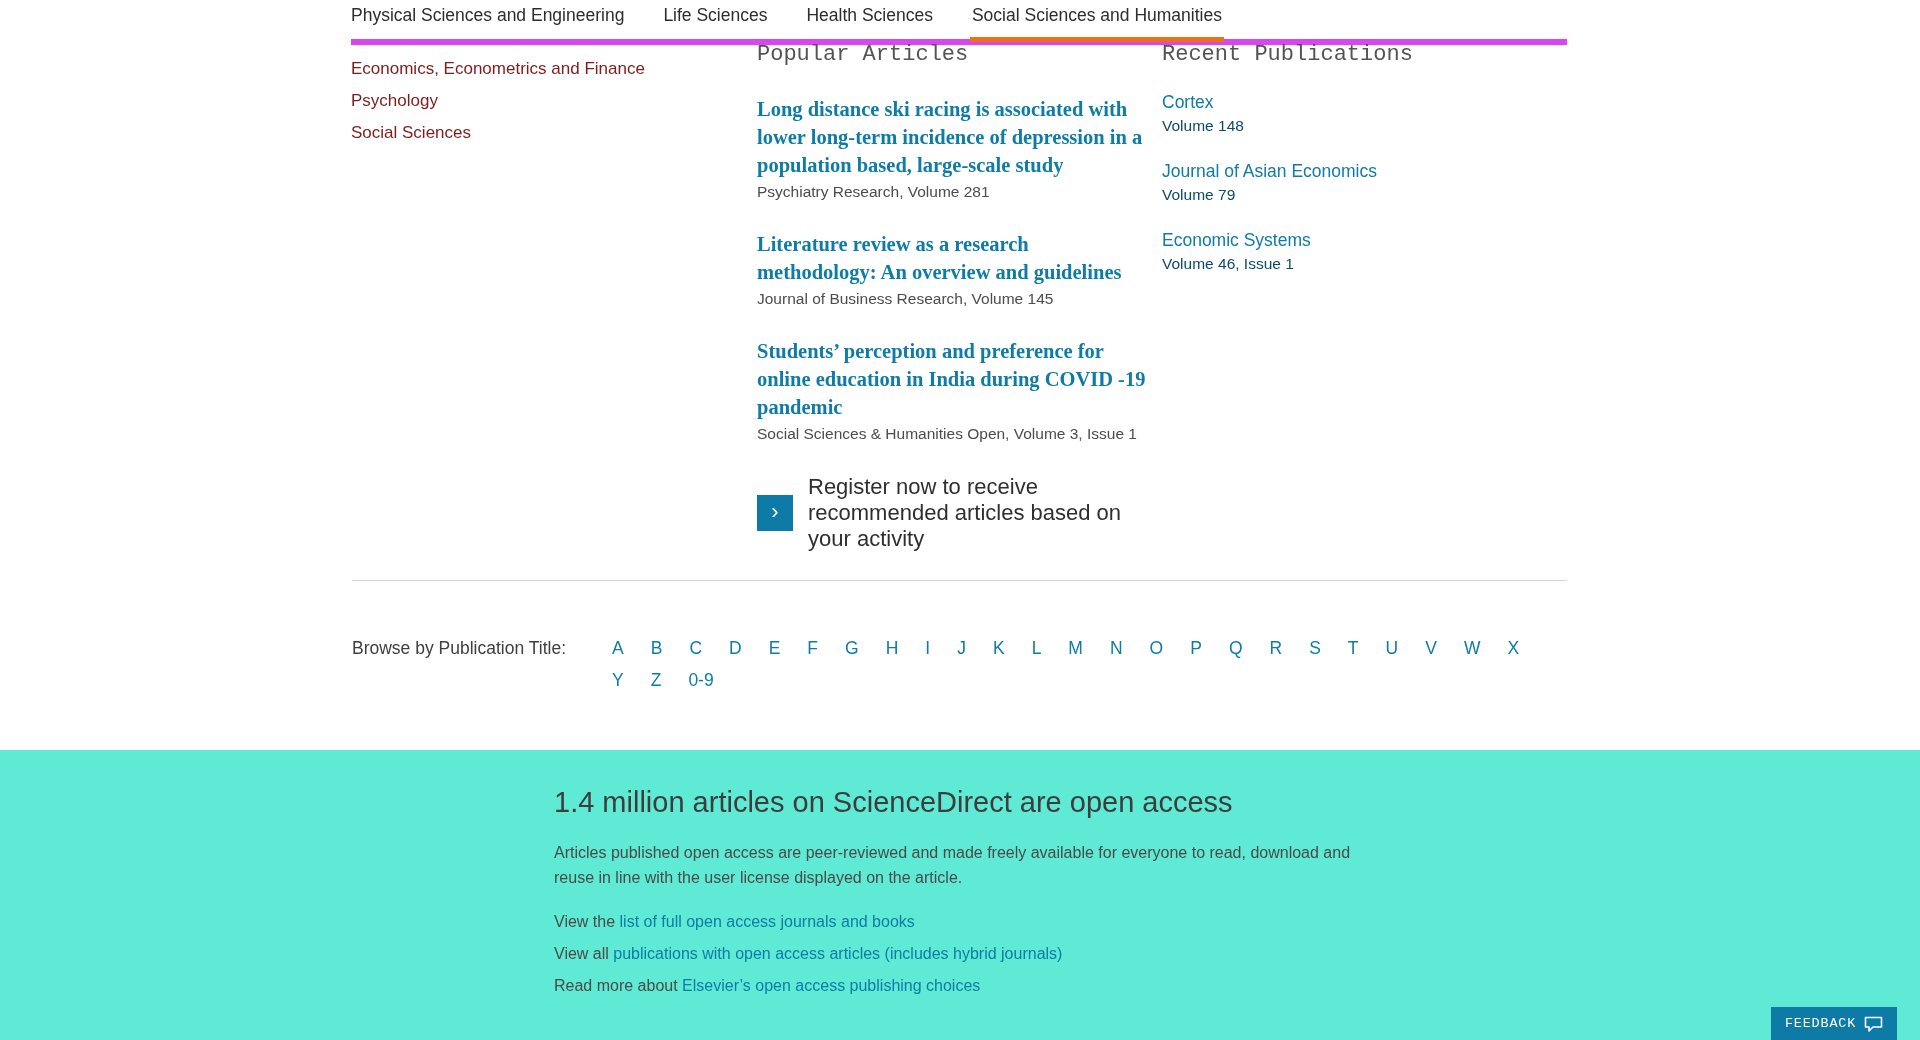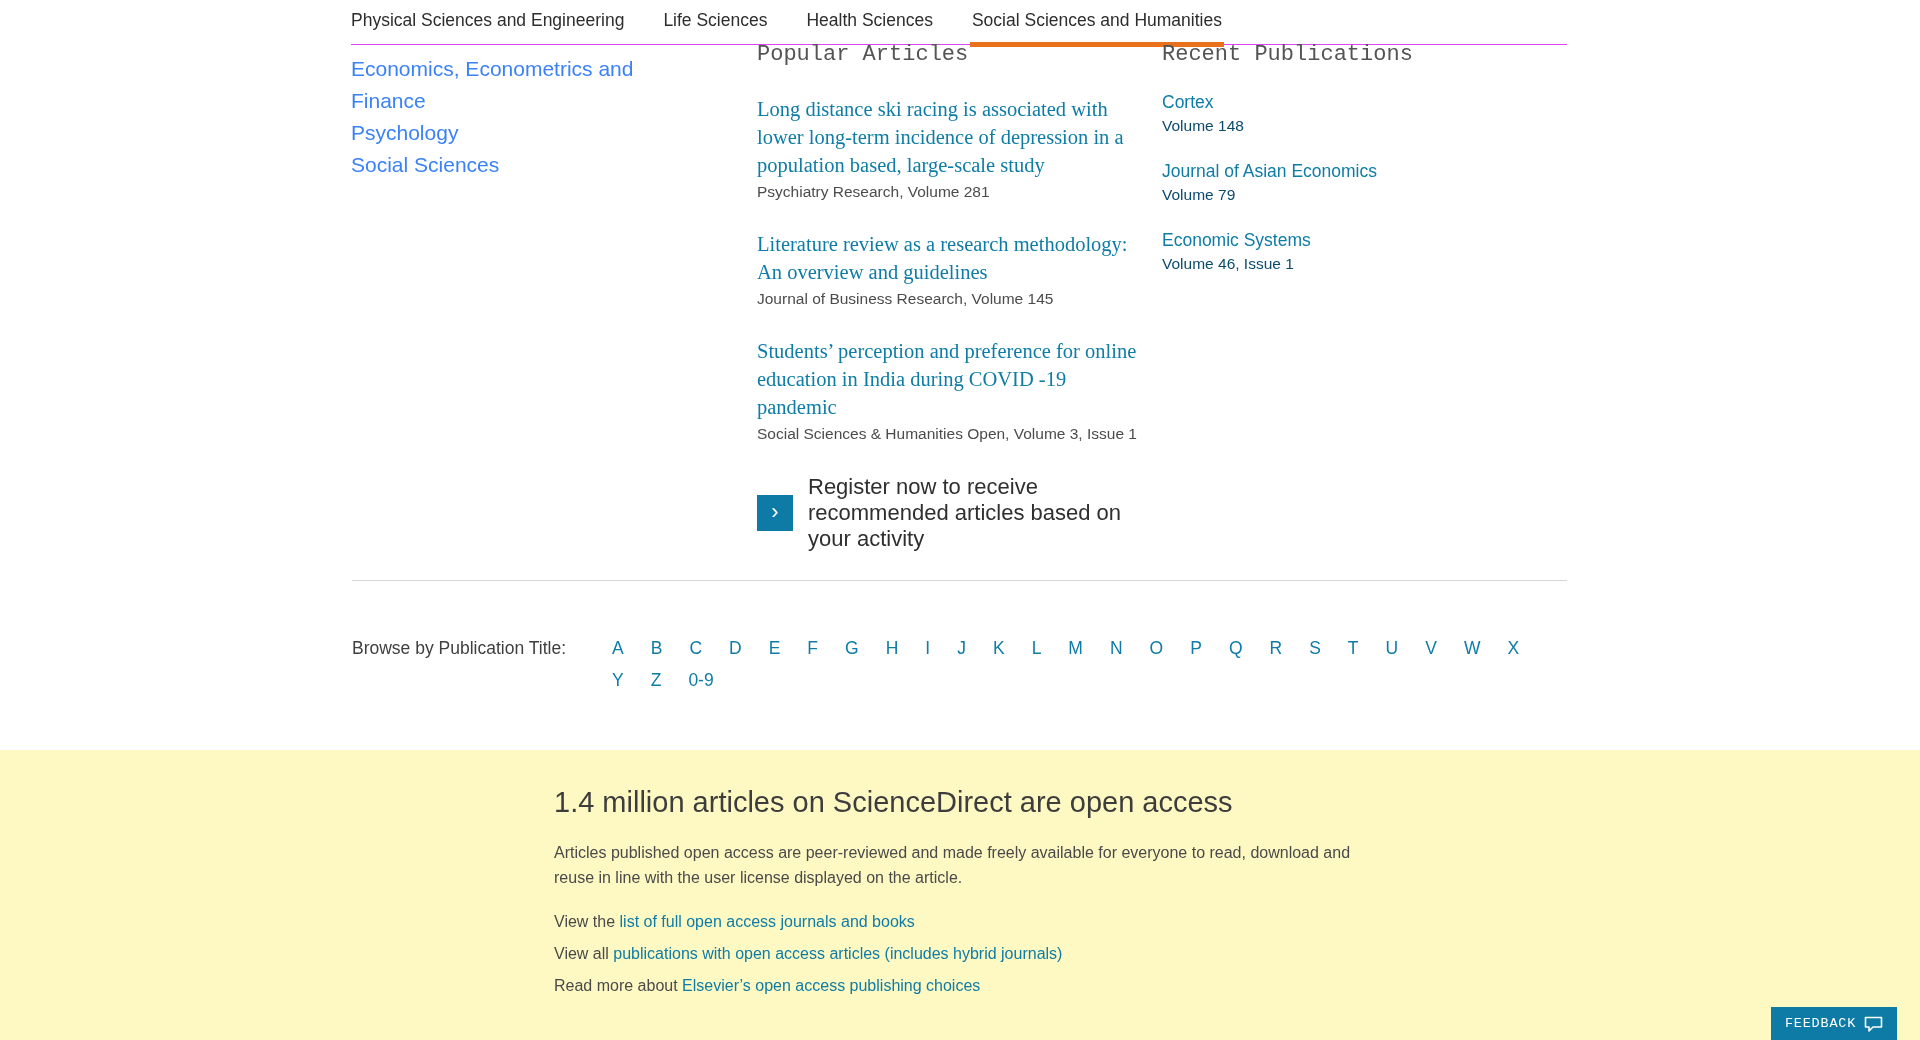--- a/index.html
+++ b/index.html
@@ -10,42 +10,42 @@
     position:relative;
     overflow:hidden;
     color:#2d2d2d;
   }
   a { text-decoration:none; cursor:pointer; }
 
   
   .nav {
     position:absolute; left:351px; top:0; width:1216px; height:45px;
     display:flex; column-gap:39px; align-items:flex-end;
-    border-bottom:1px solid #d946ef;
+    border-bottom:6px solid #d946ef;
   }
   .nav-tab {
     font-size:17.5px; color:#2d2d2d; padding-bottom:13px;
     position:relative; cursor:pointer; white-space:nowrap;
   }
   .nav-tab.active::after {
     content:""; position:absolute; left:-2px; right:-2px; bottom:-3px;
     height:5px; background:#e9711c;
   }
 
   
   .sidebar { position:absolute; left:351px; top:53px; width:360px; }
-  .sidebar-link { display:block; font-size:21px; line-height:32px; color:#3b82f6; }
+  .sidebar-link { display:block; font-size:17px; line-height:32px; color:#7f1d1d; }
 
   
   .popular { position:absolute; left:757px; top:42px; width:393px; }
   .section-heading { font-size:22px; font-weight:400; color:#545454;font-family:Liberation Mono, monospace; }
   .article { margin-top:28px; }
   .article-title {
     display:block; font-family:"Liberation Serif", serif;
-    font-size:20.5px; line-height:28px; color:#0e7ca6;
+    font-size:20.5px; line-height:28px; color:#0e7ca6;font-weight:bold;
   }
   .article-source { font-size:15.5px; line-height:20px; color:#4c4c4c; margin-top:3px; }
 
   .register-row { display:flex; align-items:center; column-gap:15px; margin-top:30px; cursor:pointer; }
   .register-button {
     width:36px; height:36px; background:#0e7ba6; color:#ffffff; flex:0 0 36px;
     display:flex; align-items:center; justify-content:center;
     font-size:22px; line-height:1; padding-bottom:3px;
   }
   .register-label { font-size:22px; color:#2f2f2f; }
@@ -58,21 +58,21 @@
 
   
   .divider { position:absolute; left:352px; top:580px; width:1215px; height:1px; background:#d6d6d6; }
   .browse { position:absolute; left:352px; top:632px; width:1216px; display:flex; }
   .browse-label { width:260px; font-size:17.5px; line-height:32px; color:#3f3f3f; }
   .letters { flex:1; }
   .letter-row { display:flex; column-gap:27px; line-height:32px; }
   .letter { font-size:17.5px; color:#0e7ca6; }
 
   
-  .footer { position:absolute; left:0; top:750px; width:1920px; height:290px; background:#fef9c3; }
+  .footer { position:absolute; left:0; top:750px; width:1920px; height:290px; background:#5eead4; }
   .footer-inner { padding-top:36px; margin-left:554px; width:825px; }
   .oa-heading { font-size:29px; font-weight:400; color:#3d3d3d; }
   .oa-desc { margin-top:22px; width:810px; font-size:16px; line-height:24.5px; color:#4a4a4a; }
   .oa-links { margin-top:16px; }
   .oa-link-row { font-size:16px; line-height:32px; color:#4a4a4a; }
   .oa-link { color:#0e7ca6; }
 
   
   .feedback {
     position:absolute; right:23px; bottom:0; width:126px; height:33px;

